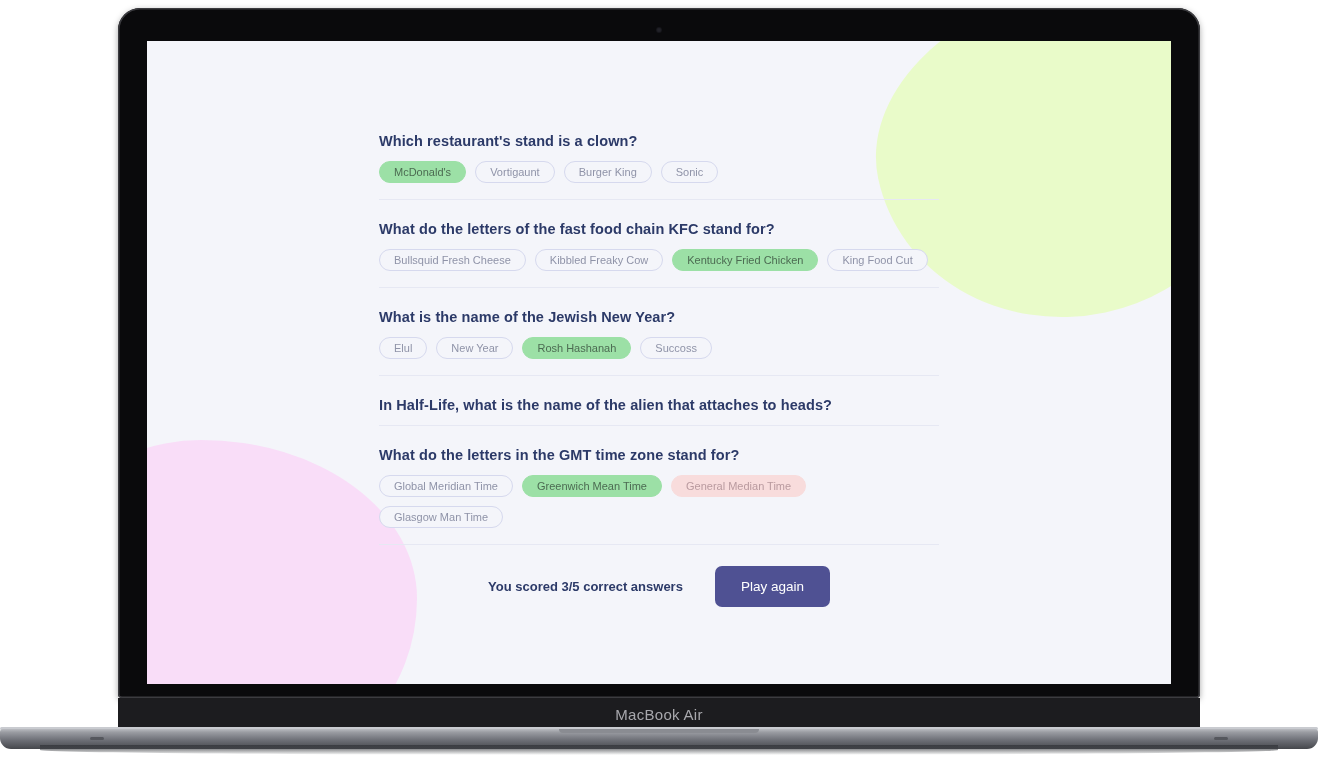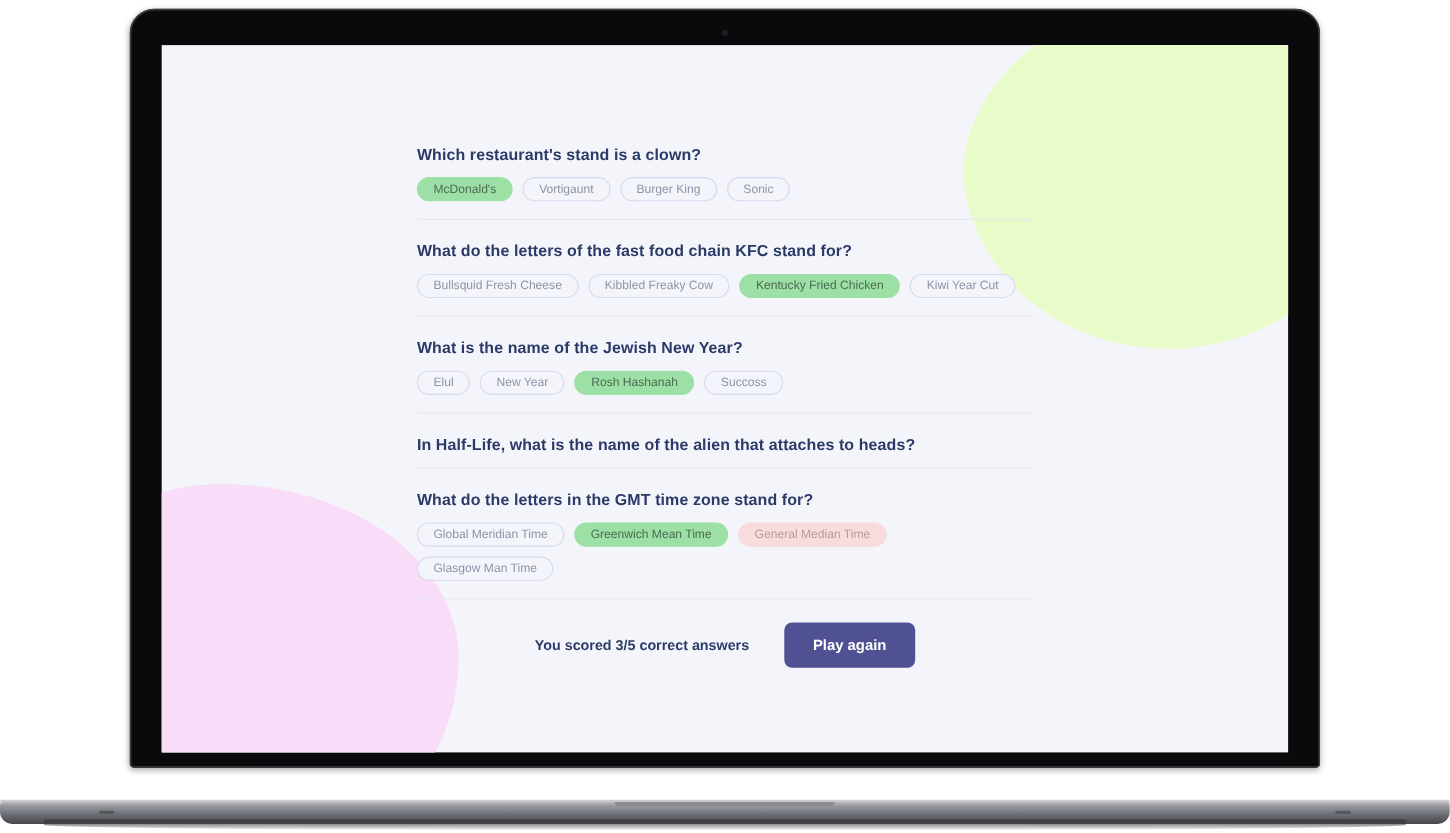--- a/index.html
+++ b/index.html
@@ -151,21 +151,21 @@
   }
   .score {
     font-size: 13px;
     font-weight: bold;
     color: #2c3a68;
   }
   .play-again {
     background: #4f5193;
     color: #ffffff;
     font-size: 13.5px;
-    font-weight: bold;
+    font-weight: normal;
     border: none;
     border-radius: 7px;
     padding: 13px 26px;
     cursor: pointer;
     font-family: "Liberation Sans", sans-serif;
   }
 
   
   .chin {
     position: absolute;
@@ -260,21 +260,21 @@
           </div>
           <div class="divider"></div>
         </div>
 
         <div class="qblock">
           <div class="qtext">What do the letters of the fast food chain KFC stand for?</div>
           <div class="answers">
             <div class="pill">Bullsquid Fresh Cheese</div>
             <div class="pill">Kibbled Freaky Cow</div>
             <div class="pill correct">Kentucky Fried Chicken</div>
-            <div class="pill">Kiwi Year Cut</div>
+            <div class="pill">King Food Cut</div>
           </div>
           <div class="divider"></div>
         </div>
 
         <div class="qblock">
           <div class="qtext">What is the name of the Jewish New Year?</div>
           <div class="answers">
             <div class="pill">Elul</div>
             <div class="pill">New Year</div>
             <div class="pill correct">Rosh Hashanah</div>
@@ -300,20 +300,23 @@
         </div>
 
         <div class="footer">
           <div class="score">You scored 3/5 correct answers</div>
           <button class="play-again">Play again</button>
         </div>
 
       </div>
     </div>
 
+    <div class="chin">
+      <span class="model-name">MacBook Air</span>
+    </div>
 
     <div class="base-lip"></div>
     <div class="base"></div>
     <div class="notch-grip"></div>
     <div class="foot" style="left:90px;"></div>
     <div class="foot" style="right:90px;"></div>
     <div class="base-shadow"></div>
 
   </div>
 </div>

